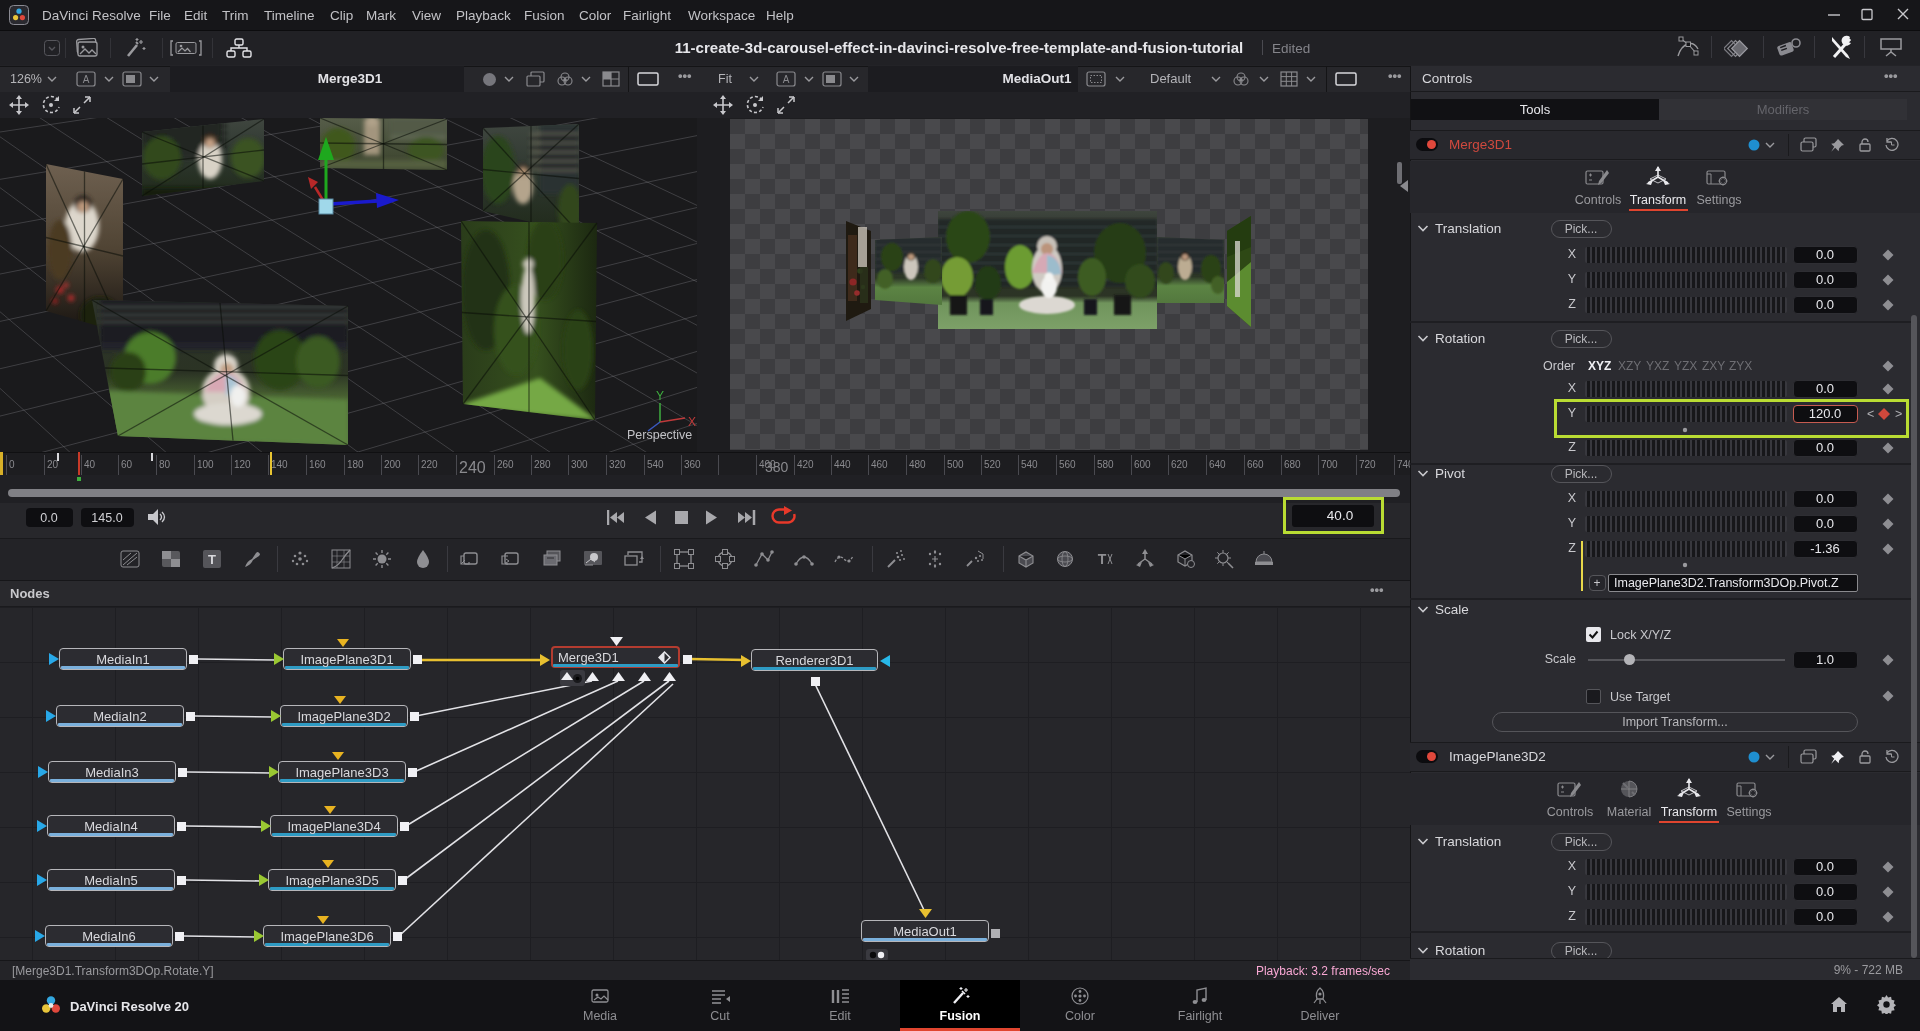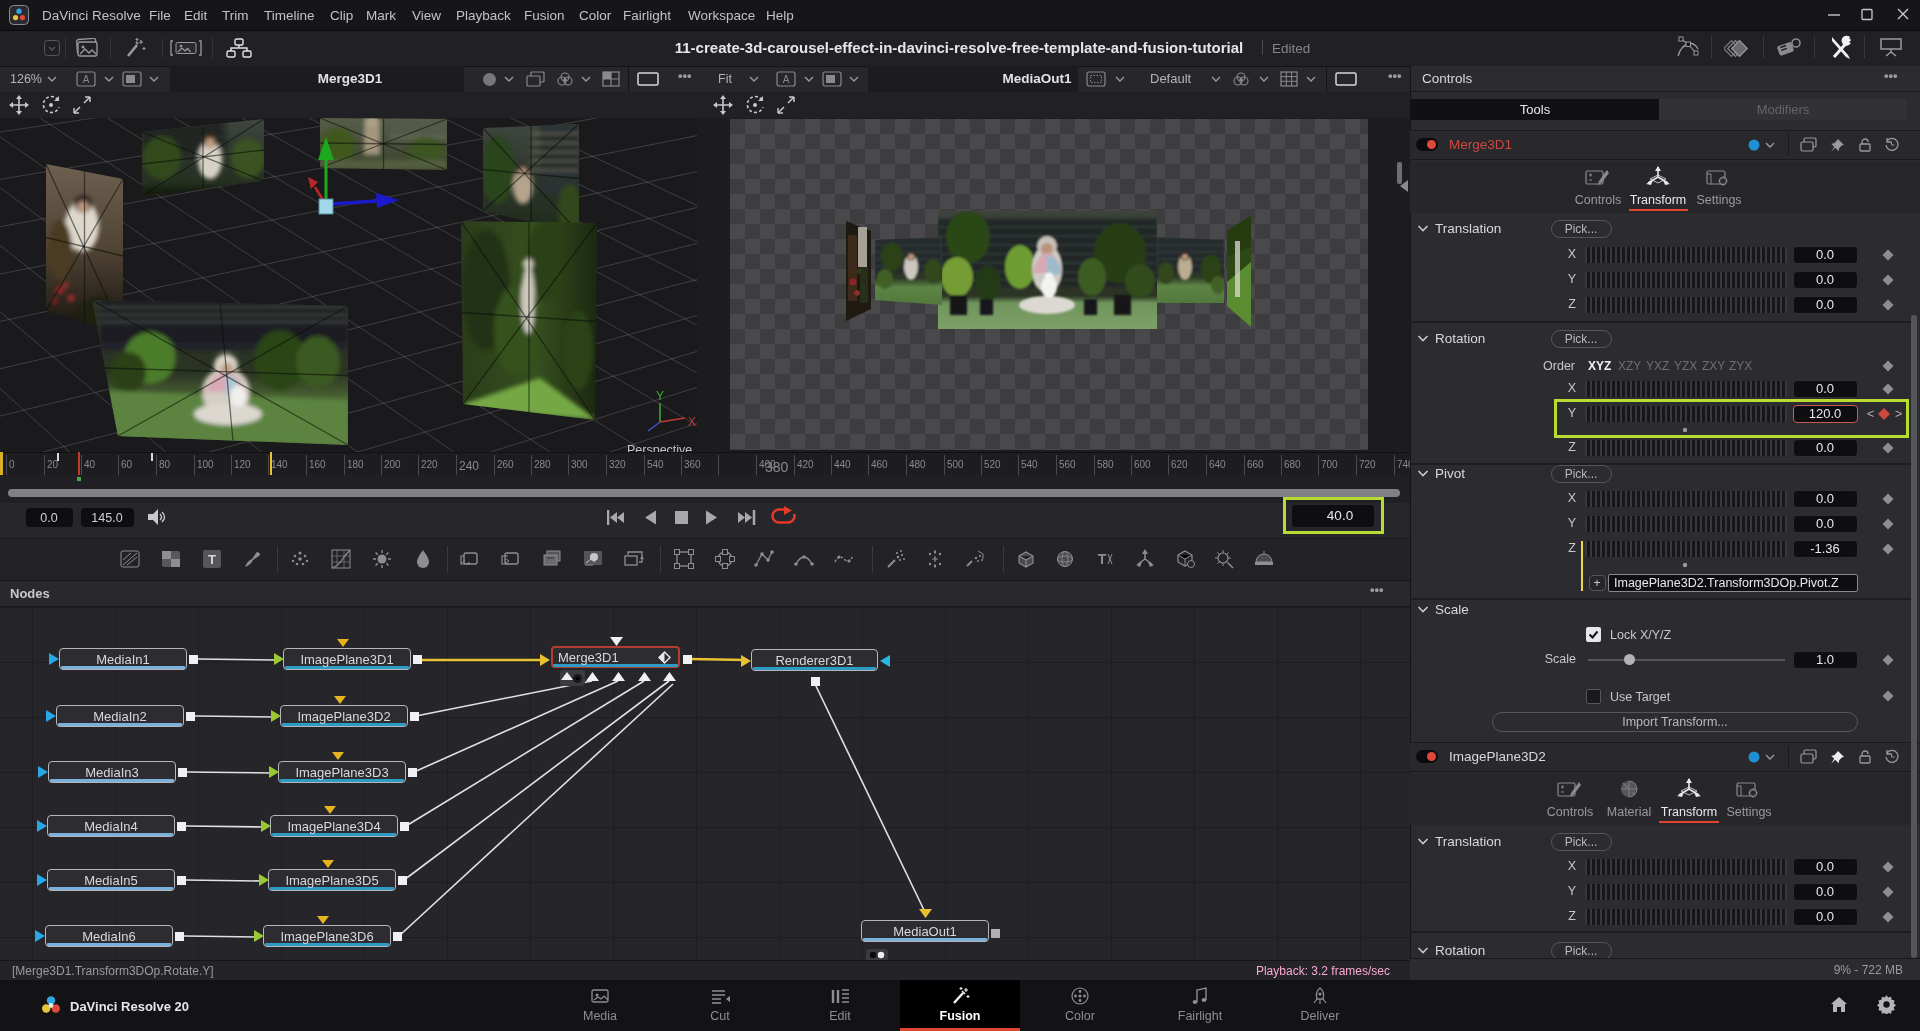--- a/index.html
+++ b/index.html
@@ -429,21 +429,21 @@
       <line x1="330" y1="204" x2="378" y2="201" stroke="#1a1acc" stroke-width="3.5"></line>
       <polygon points="399,200 376,193 377,208" fill="#1a1acc"></polygon>
       <rect x="319" y="199" width="14" height="15" fill="#a0d8ea" stroke="#5888a0"></rect>
 <text x="656" y="400" font-size="12" fill="#3fae3f" font-family="Liberation Sans">Y</text>
       <line x1="660" y1="403" x2="660" y2="422" stroke="#3fae3f" stroke-width="1.5"></line>
       <line x1="660" y1="422" x2="685" y2="418" stroke="#c03a3a" stroke-width="1.5"></line>
       <line x1="660" y1="422" x2="648" y2="431" stroke="#3a5ac0" stroke-width="1.5"></line>
       <text x="688" y="426" font-size="12" fill="#c03a3a" font-family="Liberation Sans">X</text>
 </g>
   </svg>
-<div class="txt" style="left:627px;top:428px;font-size:12.5px;color:#c2c2c6;font-weight:400;margin-top:15px;">Perspective</div>
+<div class="txt" style="left:627px;top:428px;font-size:12.5px;color:#c2c2c6;font-weight:400;">Perspective</div>
 <div class="abs" style="left:697px;top:118px;width:713px;height:334px;background:#1d1d20"></div>
 <div class="abs" style="left:730px;top:119px;width:638px;height:331px;background-color:#3d3d40;background-image:linear-gradient(45deg,#49494c 25%,transparent 25%,transparent 75%,#49494c 75%),linear-gradient(45deg,#49494c 25%,transparent 25%,transparent 75%,#49494c 75%);background-size:30px 30px;background-position:0 0,15px 15px"></div>
 <svg class="abs" style="left:730px;top:119px" width="638" height="331">
 <defs>
       <filter id="blr2" x="-20%" y="-20%" width="140%" height="140%">
         <feGaussianBlur stdDeviation="1.2"></feGaussianBlur>
       </filter>
       <linearGradient id="cg" x1="0" y1="0" x2="0" y2="1">
         <stop offset="0" stop-color="#3e453d"></stop>
         <stop offset="0.2" stop-color="#2c322c"></stop>
@@ -551,21 +551,21 @@
 <div class="txt" style="left:271px;top:459px;font-size:10px;color:#8a8a8e;font-weight:400;">140</div>
 <div class="abs" style="left:306px;top:455px;width:1px;height:20px;background:#4a4a50"></div>
 <div class="txt" style="left:309px;top:459px;font-size:10px;color:#8a8a8e;font-weight:400;">160</div>
 <div class="abs" style="left:344px;top:455px;width:1px;height:20px;background:#4a4a50"></div>
 <div class="txt" style="left:347px;top:459px;font-size:10px;color:#8a8a8e;font-weight:400;">180</div>
 <div class="abs" style="left:381px;top:455px;width:1px;height:20px;background:#4a4a50"></div>
 <div class="txt" style="left:384px;top:459px;font-size:10px;color:#8a8a8e;font-weight:400;">200</div>
 <div class="abs" style="left:418px;top:455px;width:1px;height:20px;background:#4a4a50"></div>
 <div class="txt" style="left:421px;top:459px;font-size:10px;color:#8a8a8e;font-weight:400;">220</div>
 <div class="abs" style="left:456px;top:455px;width:1px;height:20px;background:#4a4a50"></div>
-<div class="txt" style="left:459px;top:459px;font-size:12px;color:#8a8a8e;font-weight:400;">240</div>
+<div class="txt" style="left:459px;top:459px;font-size:16px;color:#8a8a8e;font-weight:400;">240</div>
 <div class="abs" style="left:494px;top:455px;width:1px;height:20px;background:#4a4a50"></div>
 <div class="txt" style="left:497px;top:459px;font-size:10px;color:#8a8a8e;font-weight:400;">260</div>
 <div class="abs" style="left:531px;top:455px;width:1px;height:20px;background:#4a4a50"></div>
 <div class="txt" style="left:534px;top:459px;font-size:10px;color:#8a8a8e;font-weight:400;">280</div>
 <div class="abs" style="left:568px;top:455px;width:1px;height:20px;background:#4a4a50"></div>
 <div class="txt" style="left:571px;top:459px;font-size:10px;color:#8a8a8e;font-weight:400;">300</div>
 <div class="abs" style="left:606px;top:455px;width:1px;height:20px;background:#4a4a50"></div>
 <div class="txt" style="left:609px;top:459px;font-size:10px;color:#8a8a8e;font-weight:400;">320</div>
 <div class="abs" style="left:644px;top:455px;width:1px;height:20px;background:#4a4a50"></div>
 <div class="txt" style="left:647px;top:459px;font-size:10px;color:#8a8a8e;font-weight:400;">540</div>

